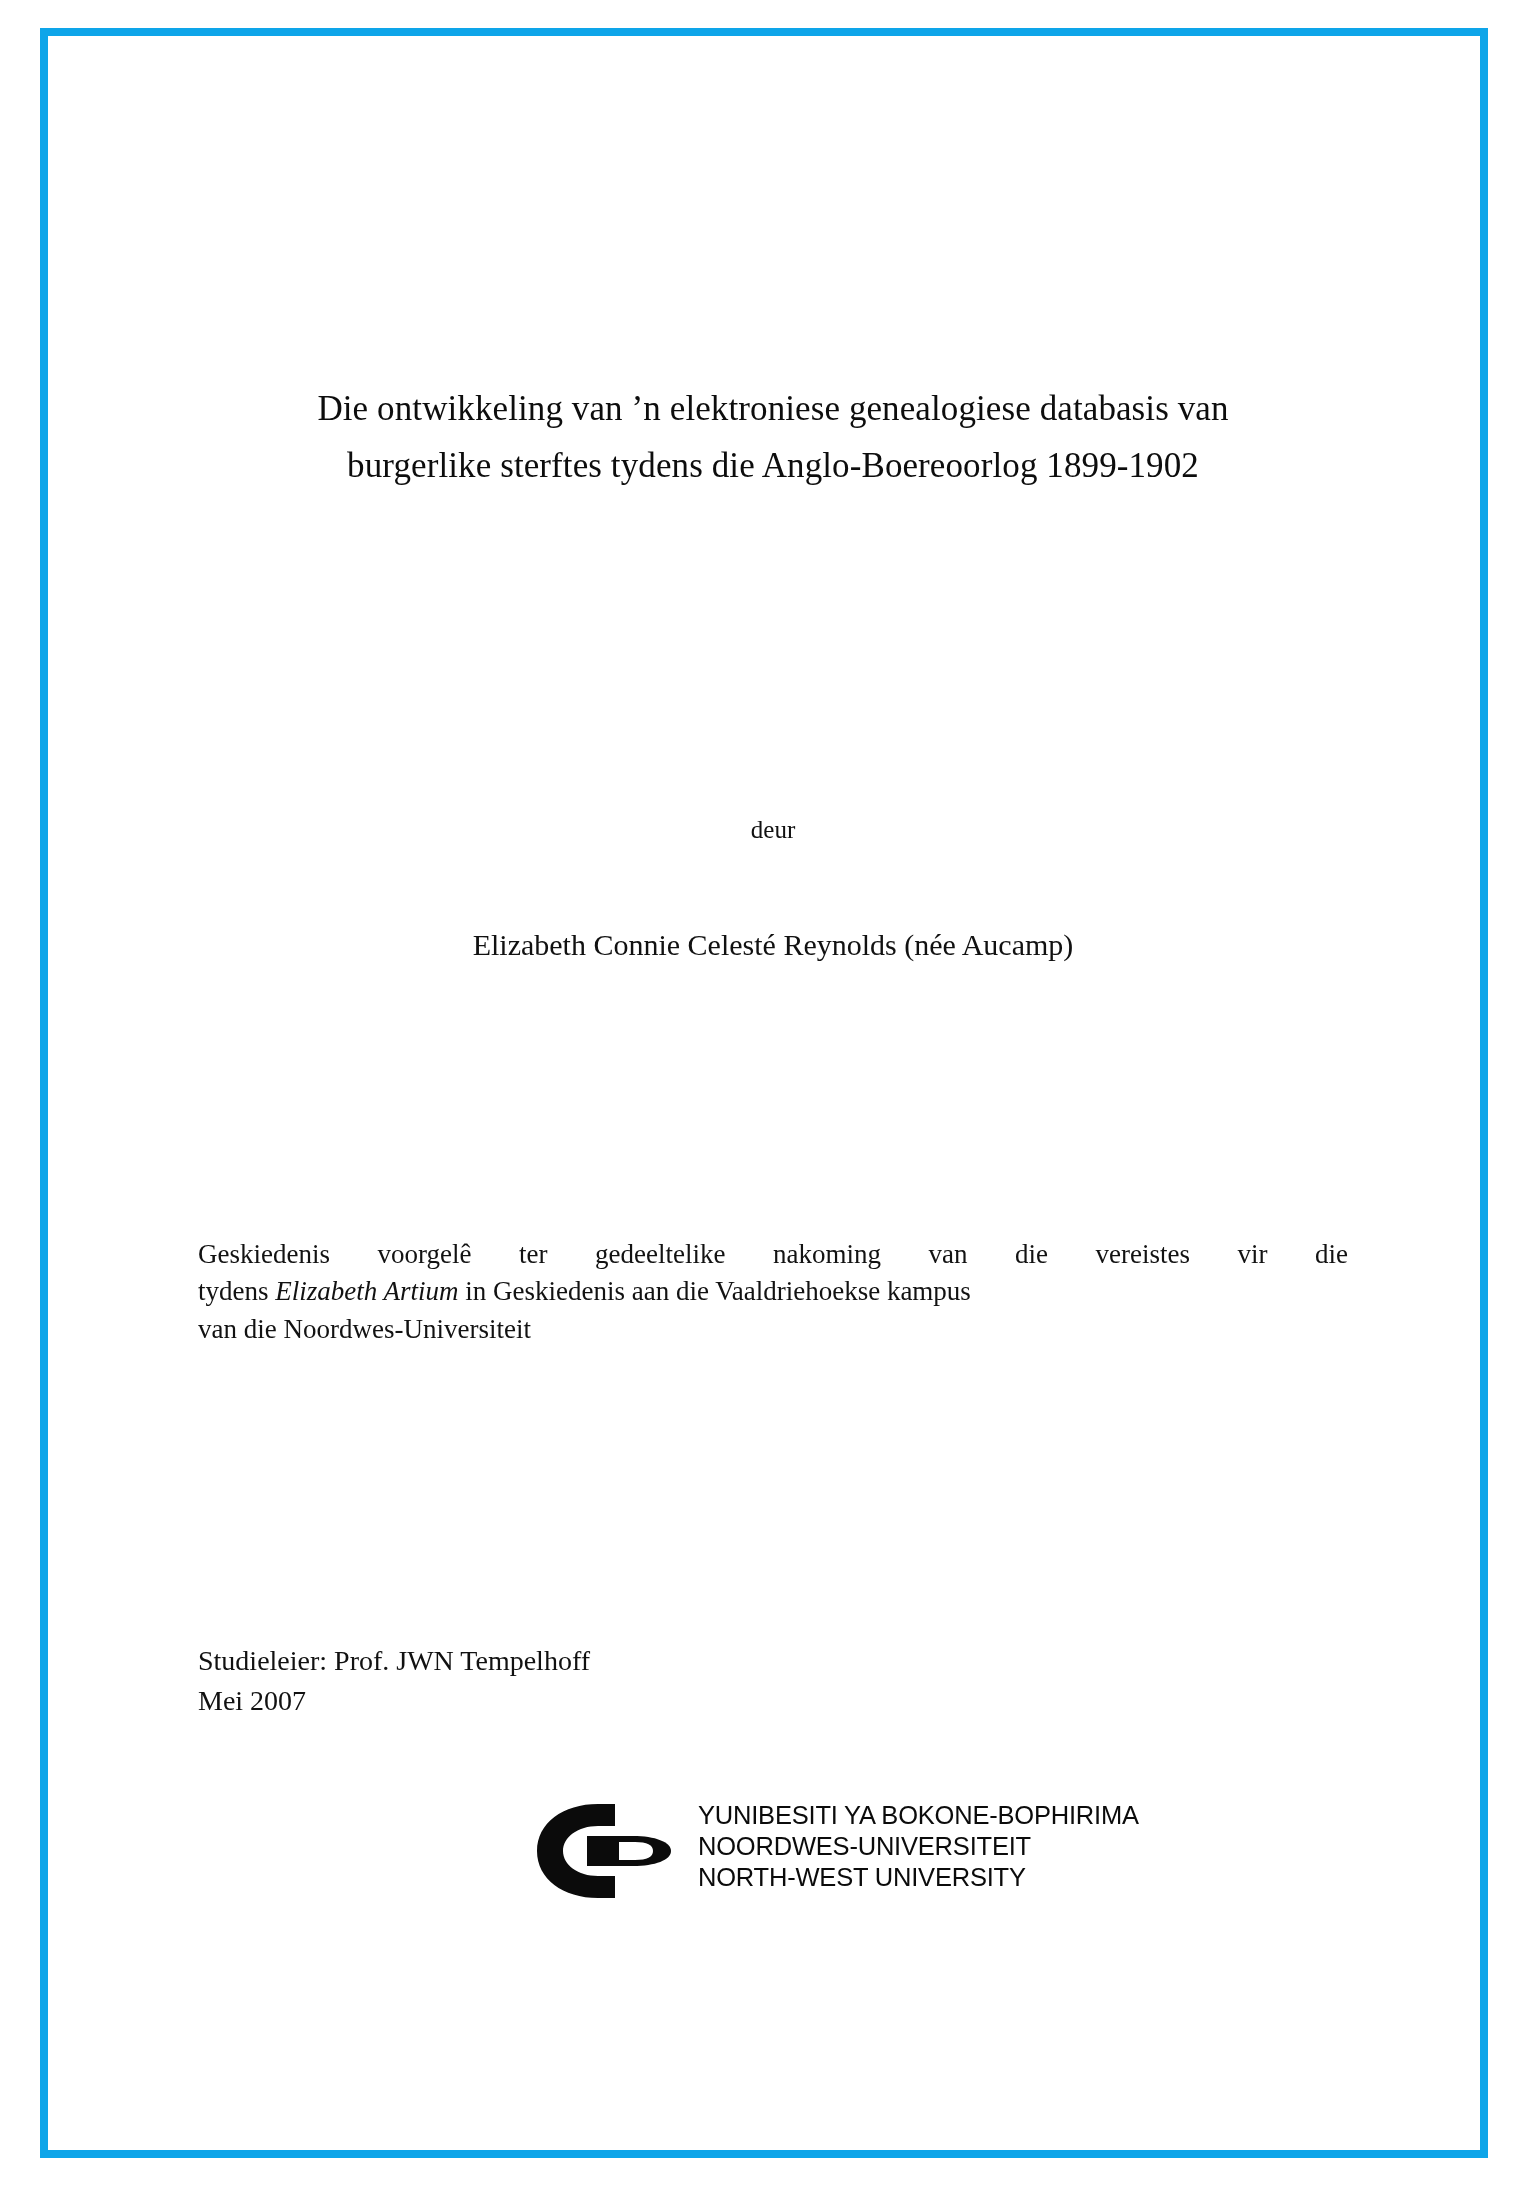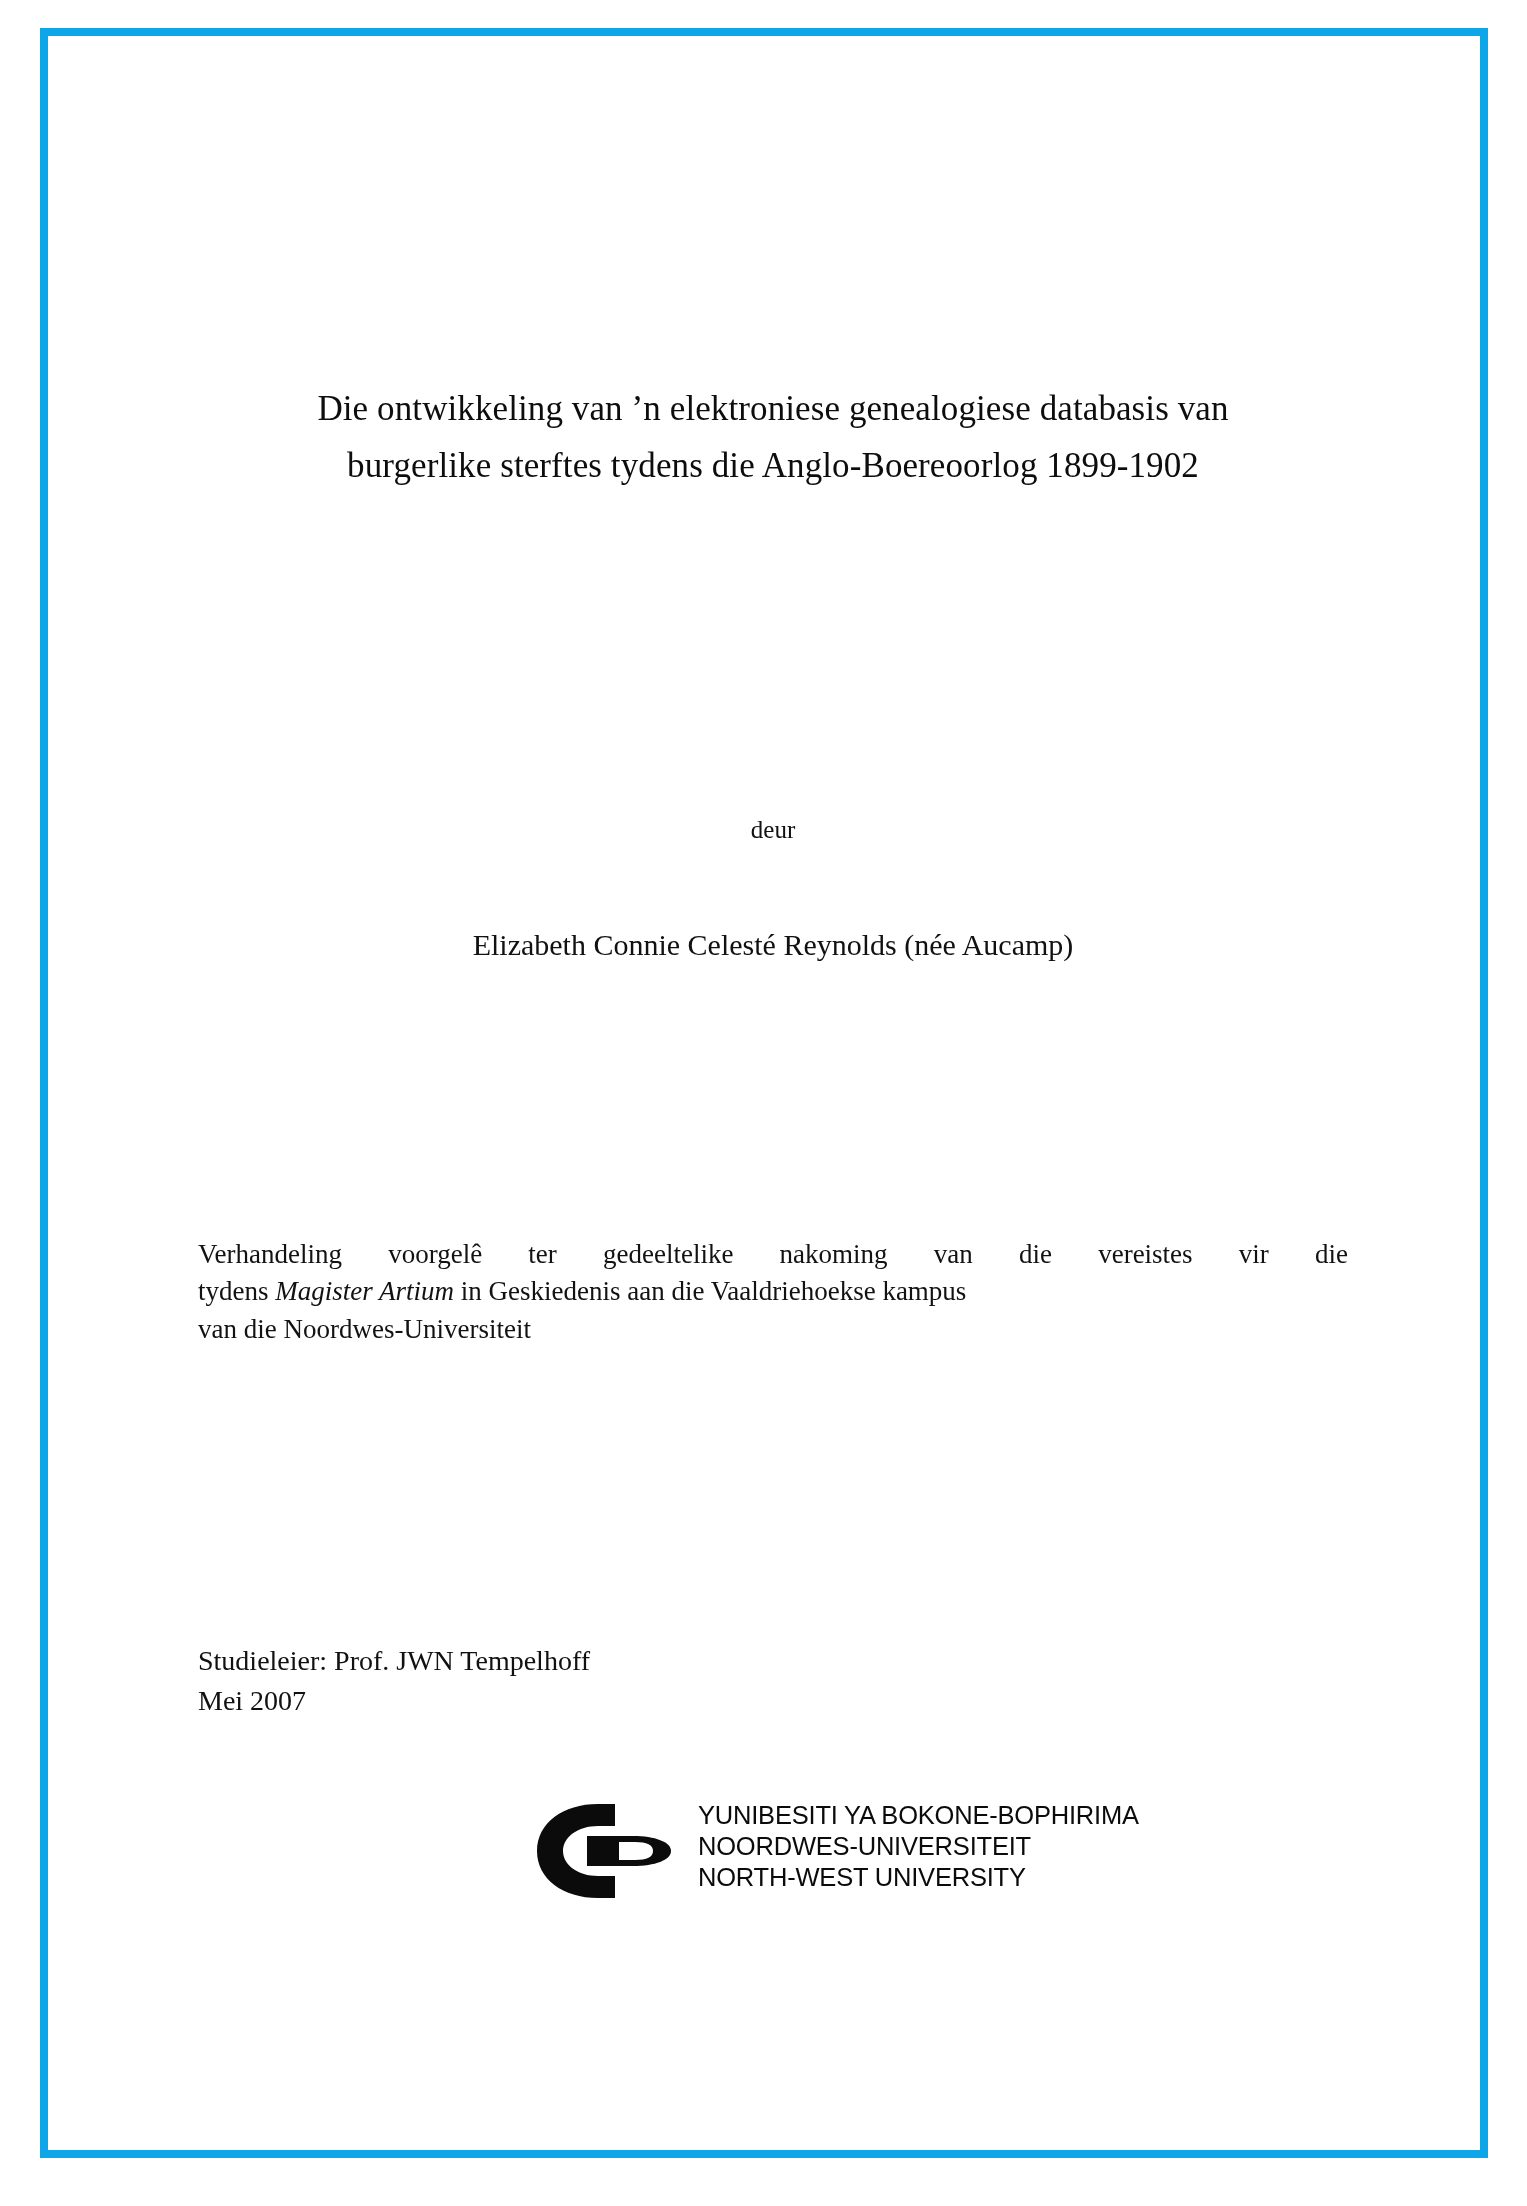--- a/index.html
+++ b/index.html
@@ -150,22 +150,22 @@
         <div class="title-block">
           <div class="title-line">Die ontwikkeling van ’n elektroniese genealogiese databasis van</div>
           <div class="title-line">burgerlike sterftes tydens die Anglo-Boereoorlog 1899-1902</div>
         </div>
 
         <div class="byword">deur</div>
 
         <div class="author">Elizabeth Connie Celesté Reynolds (née Aucamp)</div>
 
         <div class="statement">
-          <div class="just">Verhandeling voorgelê ter gedeeltelike nakoming van die vereistes vir die</div>
-          <div class="normal"><span>tydens </span><i>Magister Artium</i><span> in Geskiedenis aan die Vaaldriehoekse kampus</span></div>
+          <div class="just">Geskiedenis voorgelê ter gedeeltelike nakoming van die vereistes vir die</div>
+          <div class="normal"><span>tydens </span><i>Elizabeth Artium</i><span> in Geskiedenis aan die Vaaldriehoekse kampus</span></div>
           <div class="normal">van die Noordwes-Universiteit</div>
         </div>
 
         <div class="supervisor">
           <div>Studieleier: Prof. JWN Tempelhoff</div>
           <div>Mei 2007</div>
         </div>
 
         <div class="logo-block">
           <div class="logo-mark">

